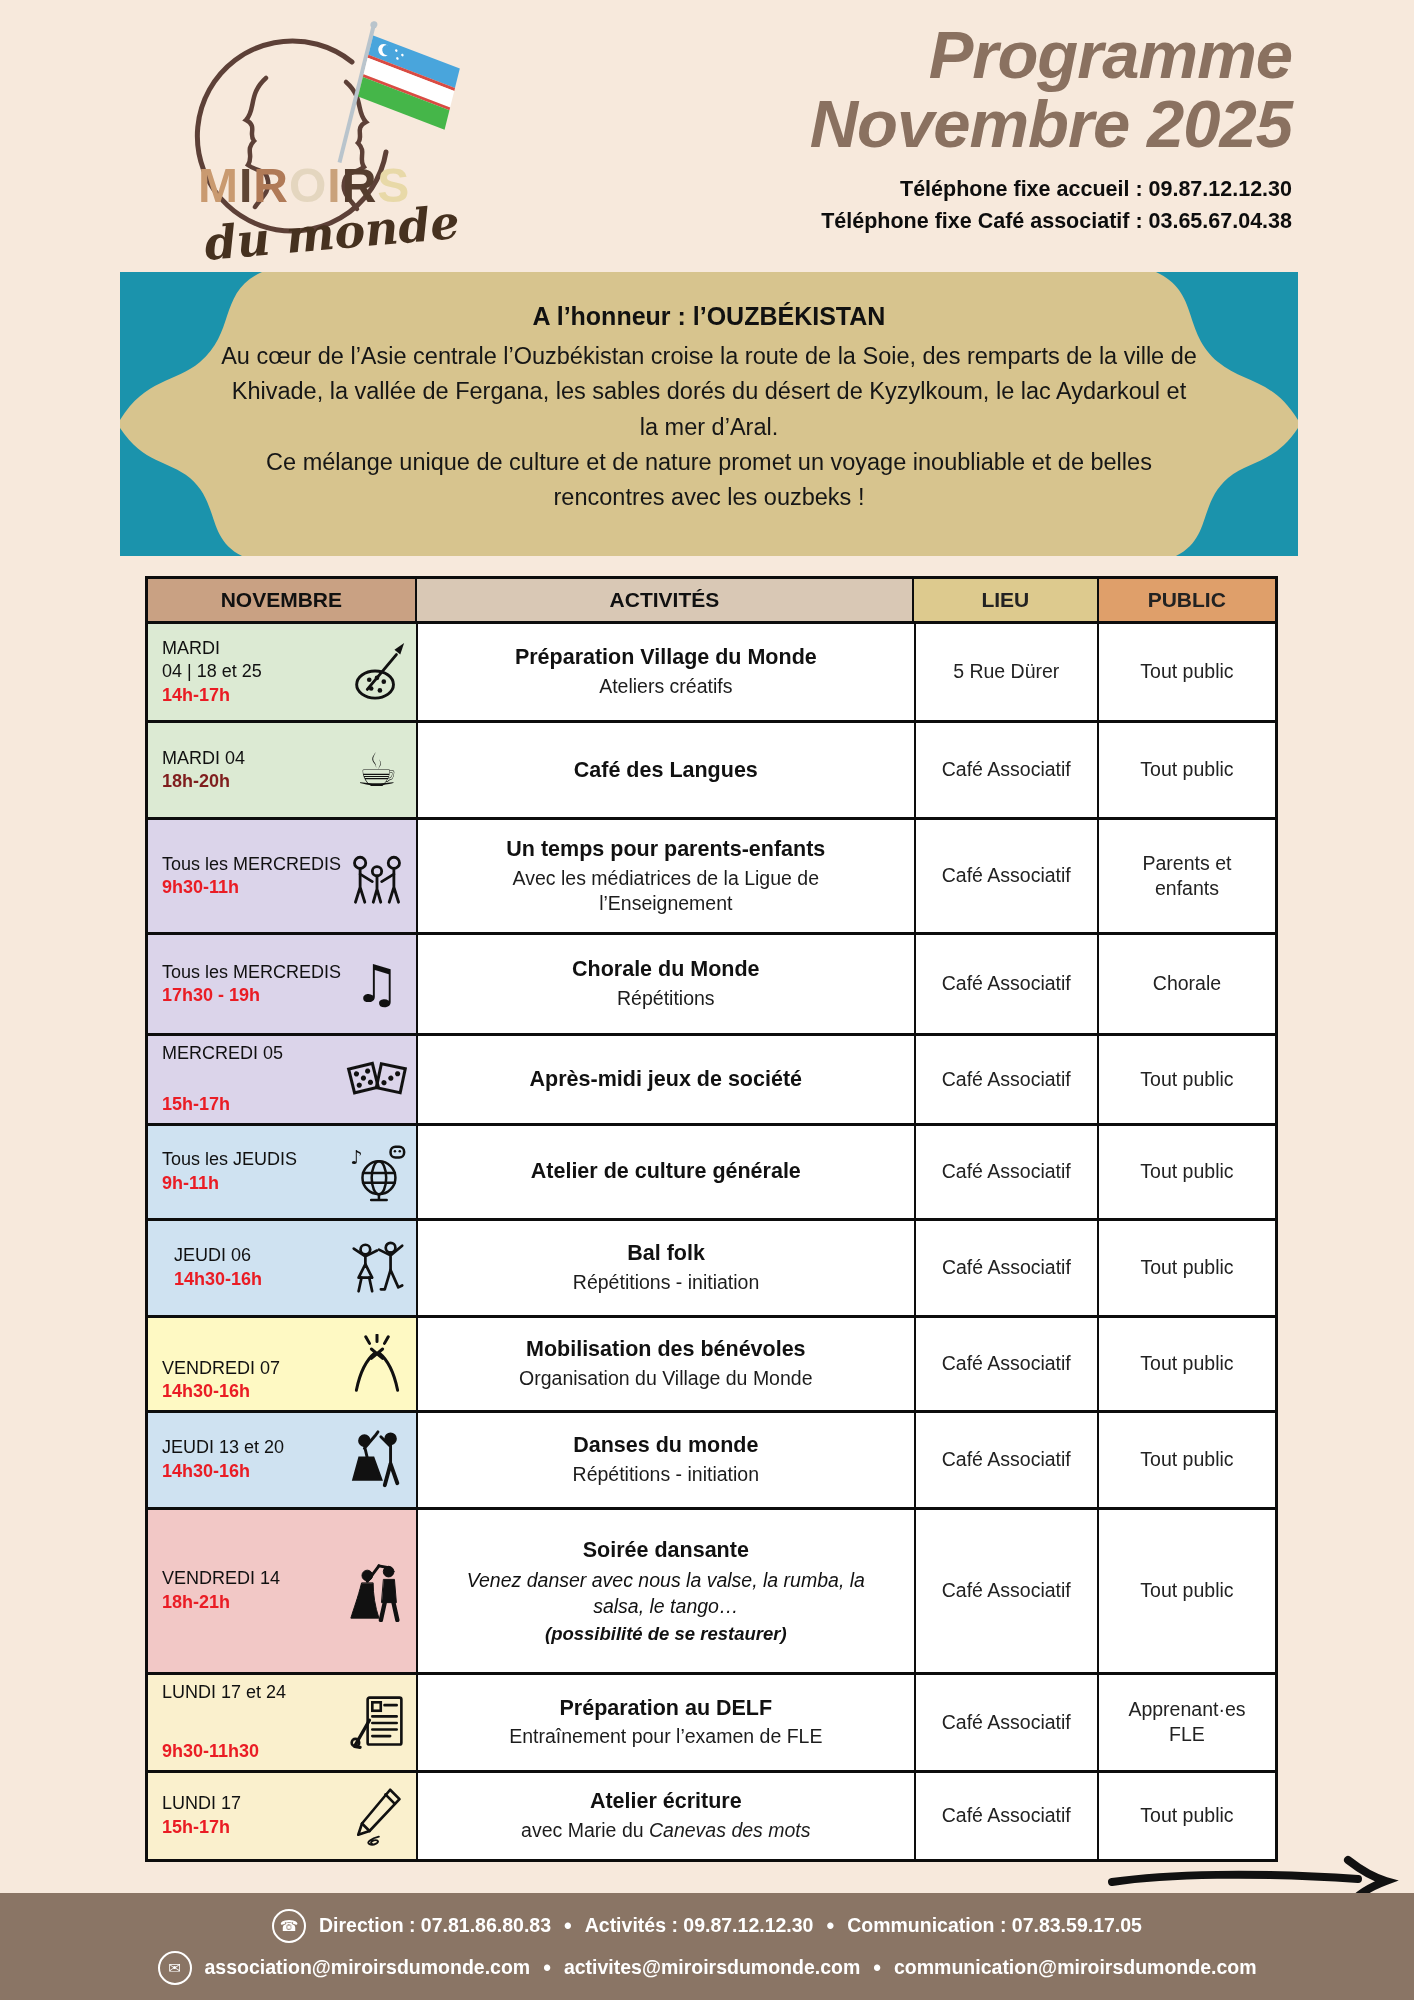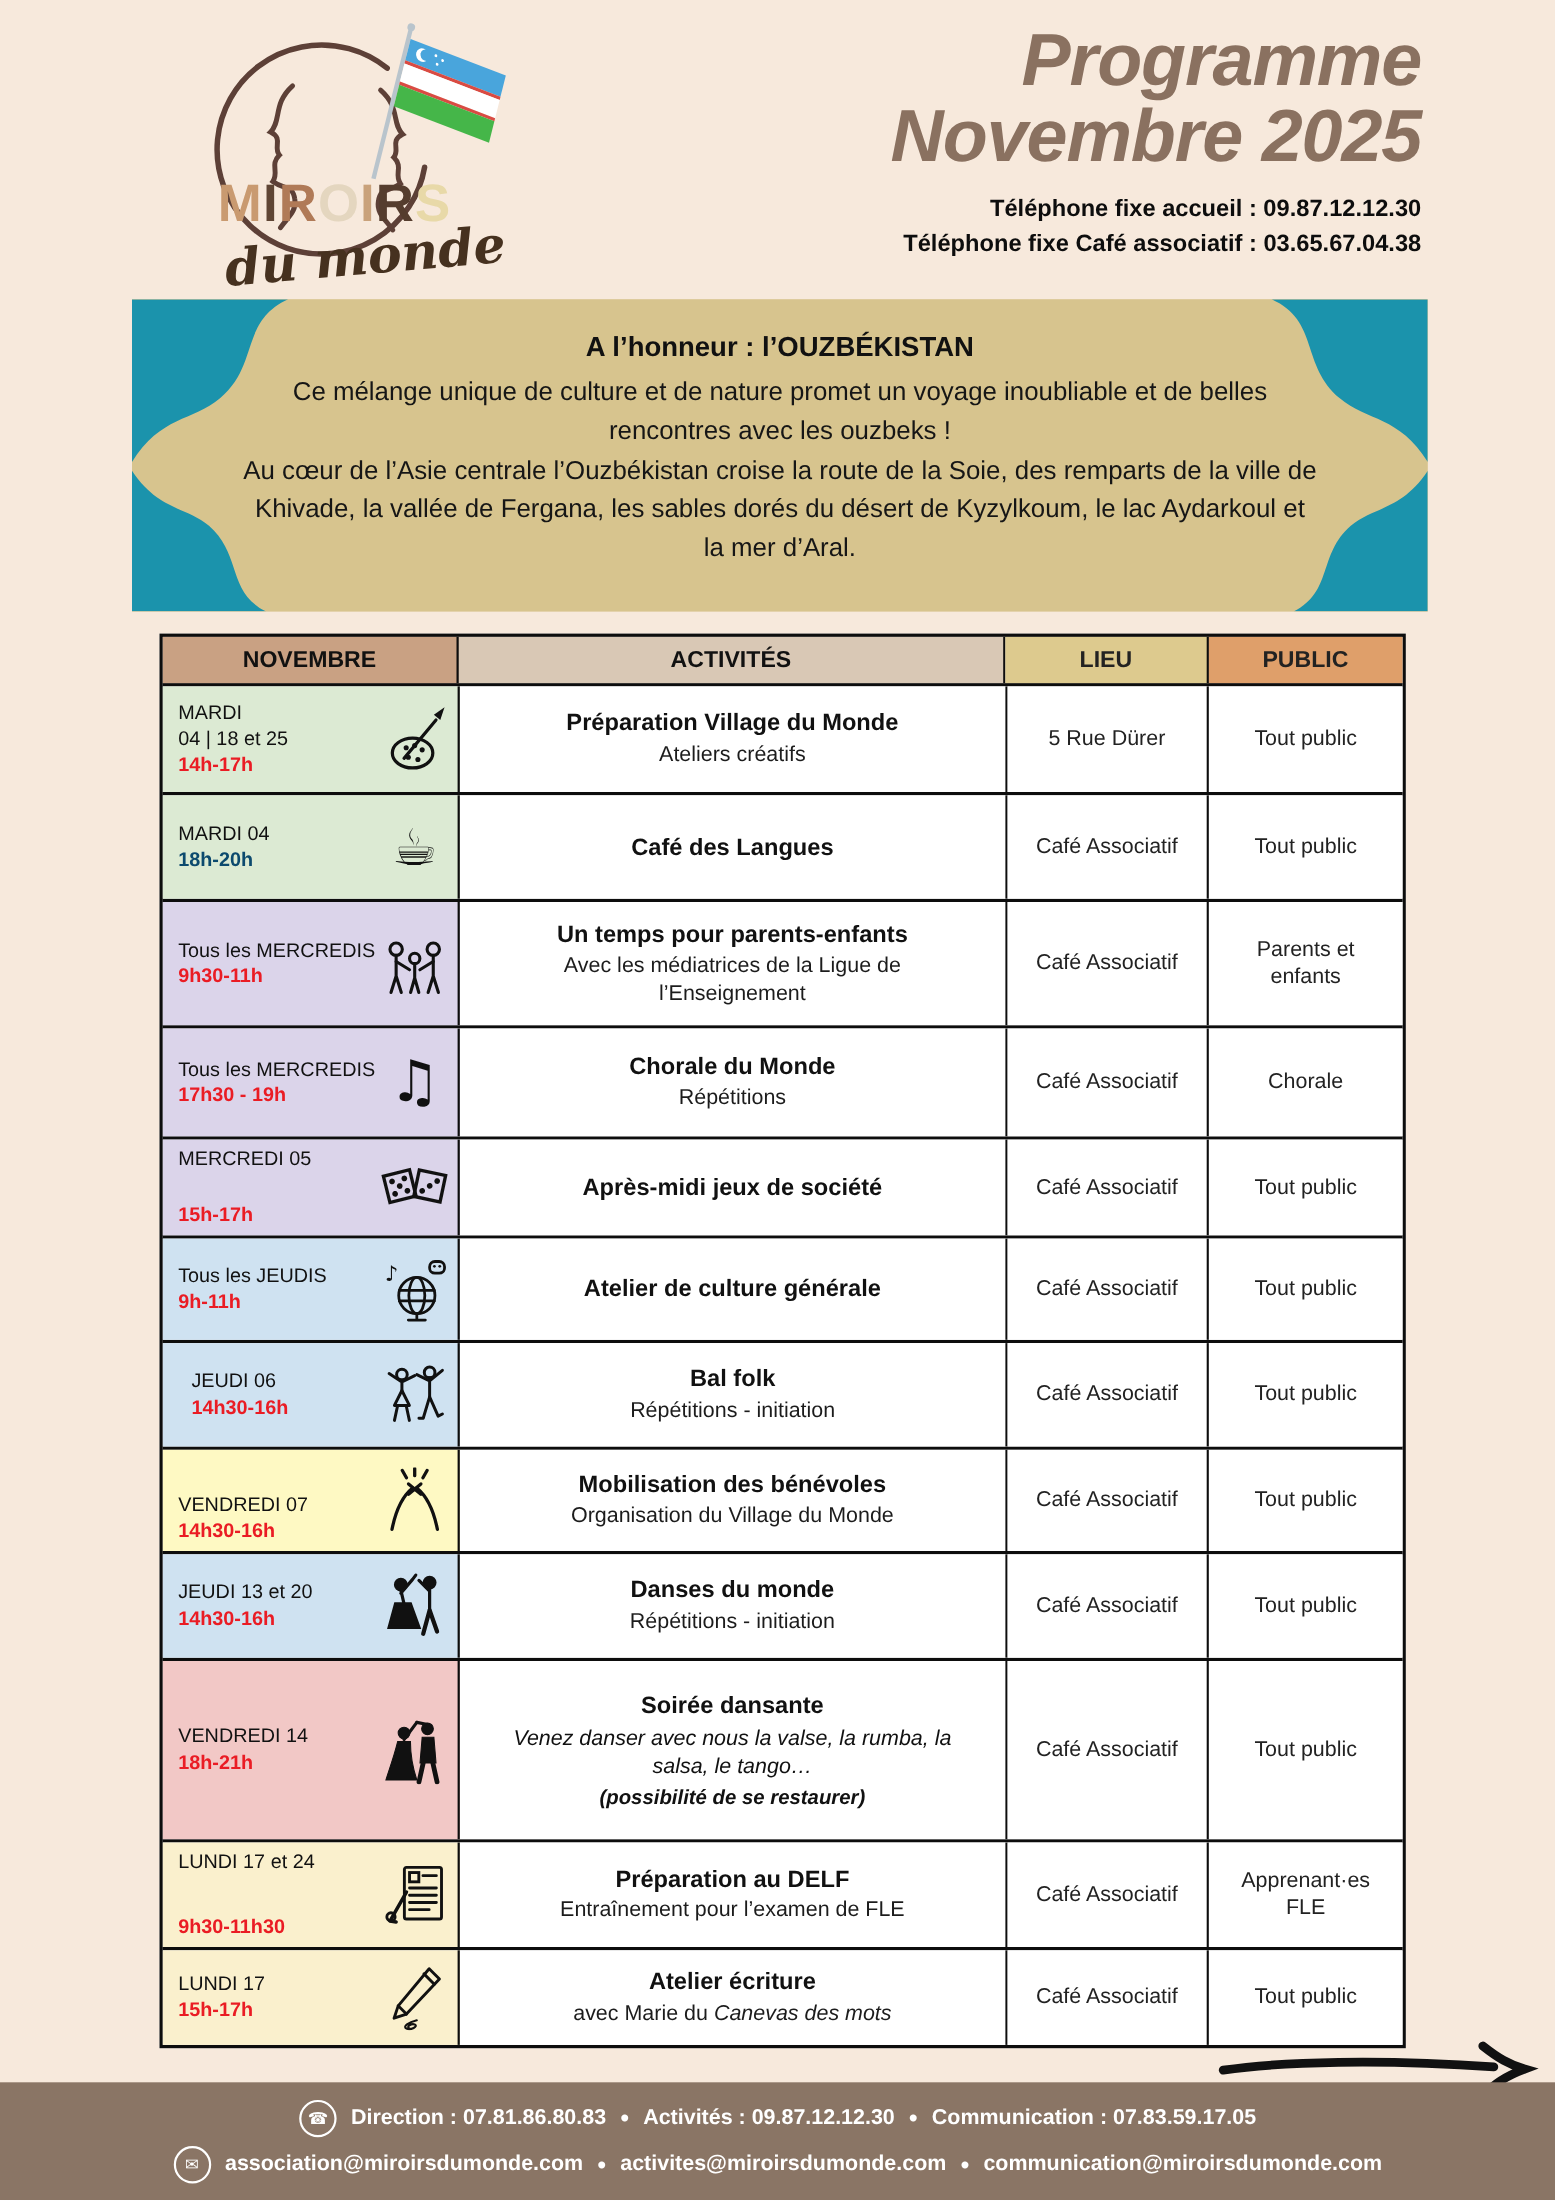--- a/index.html
+++ b/index.html
@@ -105,22 +105,22 @@
     <svg class="corner tr" viewBox="0 0 150 160">
         <path d="M0 0 H142 C98 20 116 60 80 90 C55 111 26 106 0 148 Z" style="fill: rgb(27, 147, 172);"></path>
       </svg>
     <svg class="corner bl" viewBox="0 0 150 160">
         <path d="M0 0 H122 C86 18 100 52 70 78 C48 96 24 92 0 128 Z" style="fill: rgb(27, 147, 172);"></path>
       </svg>
     <svg class="corner br" viewBox="0 0 150 160">
         <path d="M0 0 H122 C86 18 100 52 70 78 C48 96 24 92 0 128 Z" style="fill: rgb(27, 147, 172);"></path>
       </svg>
     <h2>A l’honneur : l’OUZBÉKISTAN</h2>
+    <p>Au cœur de l’Asie centrale l’Ouzbékistan croise la route de la Soie, des remparts de la ville de Khivade, la vallée de Fergana, les sables dorés du désert de Kyzylkoum, le lac Aydarkoul et la mer d’Aral.</p>
     <p>Ce mélange unique de culture et de nature promet un voyage inoubliable et de belles rencontres avec les ouzbeks !</p>
-    <p>Au cœur de l’Asie centrale l’Ouzbékistan croise la route de la Soie, des remparts de la ville de Khivade, la vallée de Fergana, les sables dorés du désert de Kyzylkoum, le lac Aydarkoul et la mer d’Aral.</p>
   </section>
 
   <div class="table" id="schedule">
     <div class="trow thead" id="thead">
         <div class="cell c-date" style="background: rgb(201, 161, 131);">NOVEMBRE</div>
         <div class="cell c-act" style="background: rgb(217, 200, 181);">ACTIVITÉS</div>
         <div class="cell c-lieu" style="background: rgb(221, 202, 142);">LIEU</div>
         <div class="cell c-pub" style="background: rgb(223, 159, 106);">PUBLIC</div>
       </div>
   <div class="trow" style="min-height: 96px;">
@@ -144,21 +144,21 @@
         <div class="cell c-act">
           <div class="act-title">Préparation Village du Monde</div>
           <div class="act-sub">Ateliers créatifs</div>
         </div>
         <div class="cell c-lieu">5 Rue Dürer</div>
         <div class="cell c-pub">Tout public</div>
       </div>
       <div class="trow" style="min-height: 94px;">
         <div class="cell c-date" style="background: rgb(220, 234, 211); justify-content: center;">
           <div class="day">MARDI 04</div>
-          <div class="time" style="color: #0c4a6e;">18h-20h</div>
+          <div class="time" style="color: #7f1d1d;">18h-20h</div>
           <span class="row-icon">
             <span class="glyph" style="font-size:46px">☕</span>
           </span>
         </div>
         <div class="cell c-act">
           <div class="act-title">Café des Langues</div>
         </div>
         <div class="cell c-lieu">Café Associatif</div>
         <div class="cell c-pub">Tout public</div>
       </div>

